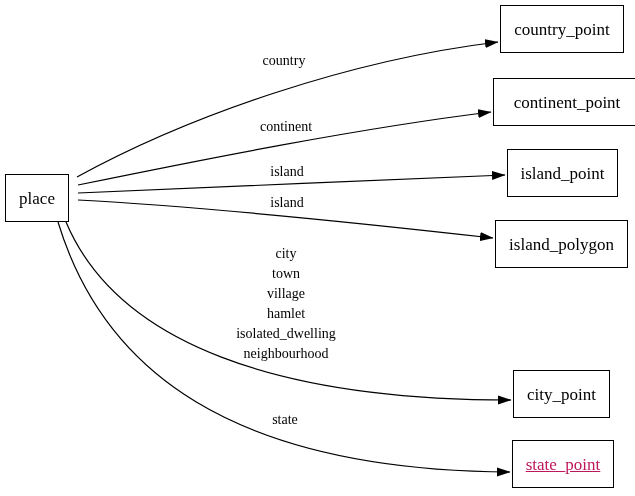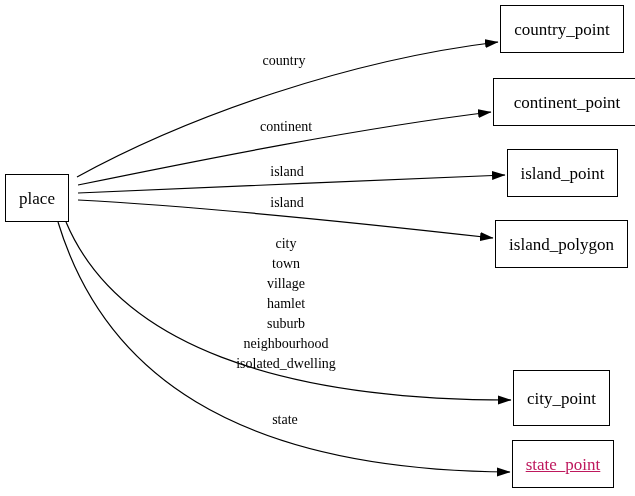--- a/index.html
+++ b/index.html
@@ -74,21 +74,21 @@
       </div>
       <div class="node" style="left: 493px; top: 78px; width: 148px; height: 48px; background: rgb(255, 255, 255); border-color: rgb(0, 0, 0);">
         <span class="node-label" style="color: rgb(0, 0, 0);">continent_point</span>
       </div>
       <div class="node" style="left: 507px; top: 149px; width: 111px; height: 48px; background: rgb(255, 255, 255); border-color: rgb(0, 0, 0);">
         <span class="node-label" style="color: rgb(0, 0, 0);">island_point</span>
       </div>
       <div class="node" style="left: 495px; top: 220px; width: 133px; height: 48px; background: rgb(255, 255, 255); border-color: rgb(0, 0, 0);">
         <span class="node-label" style="color: rgb(0, 0, 0);">island_polygon</span>
       </div>
-      <div class="node" style="left: 513px; top: 370px; width: 97px; height: 56px; background: rgb(255, 255, 255); border-color: rgb(0, 0, 0);">
+      <div class="node" style="left: 513px; top: 370px; width: 97px; height: 48px; background: rgb(255, 255, 255); border-color: rgb(0, 0, 0);">
         <span class="node-label" style="color: rgb(0, 0, 0);">city_point</span>
       </div>
       <div class="node" style="left: 512px; top: 440px; width: 102px; height: 48px; background: rgb(255, 255, 255); border-color: rgb(0, 0, 0);">
         <span class="node-label" style="color: #be185d; text-decoration: underline;">state_point</span>
       </div>
     </div>
   <div id="label-group">
       <div class="edge-label" style="left: 284px; top: 61px;">
         <div>country</div>
       </div>
@@ -99,21 +99,20 @@
         <div>island</div>
       </div>
       <div class="edge-label" style="left: 287px; top: 203px;">
         <div>island</div>
       </div>
       <div class="edge-label" style="left: 286px; top: 304px;">
         <div>city</div>
         <div>town</div>
         <div>village</div>
         <div>hamlet</div>
-        <div>suburb</div>
+        <div>isolated_dwelling</div>
         <div>neighbourhood</div>
-        <div>isolated_dwelling</div>
       </div>
       <div class="edge-label" style="left: 285px; top: 420px;">
         <div>state</div>
       </div>
     </div>
 </div>
 
 </body></html>

